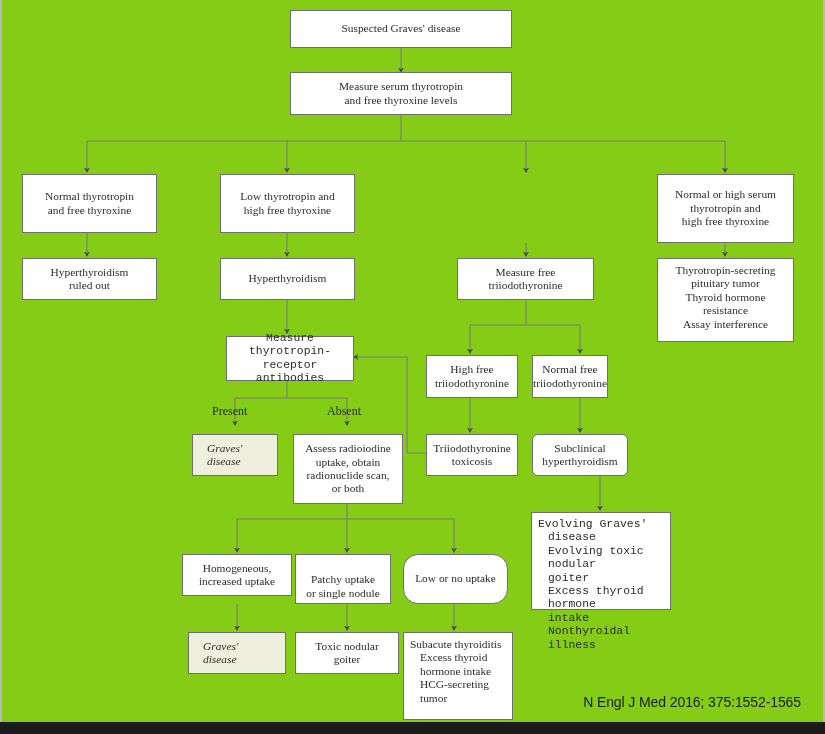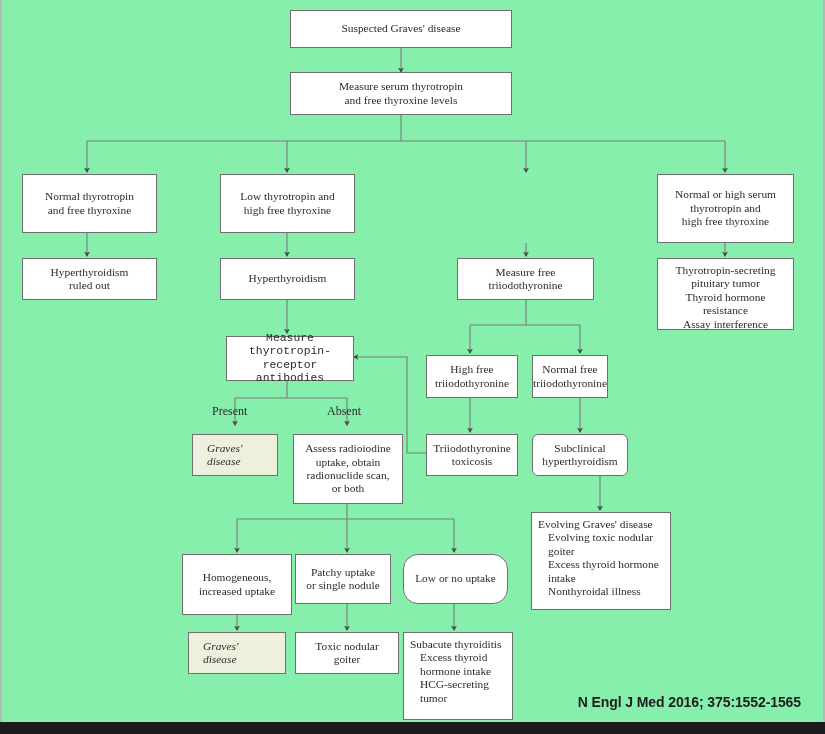--- a/index.html
+++ b/index.html
@@ -4,21 +4,21 @@
 <title>Graves Disease Diagnostic Algorithm</title>
 <style>
   html,body{margin:0;padding:0;background:#ffffff;}
   body{
     width:825px;height:734px;position:relative;overflow:hidden;
     font-family:"Liberation Serif",serif;
     background:#ffffff;
   }
   #canvas{
     position:absolute;left:0;top:0;width:825px;height:722px;
-    background:#86efac;
+    background:#84cc16;
     border-left:2px solid #b9b9b9;
     border-right:2px solid #b9b9b9;
     box-sizing:border-box;
   }
   #bottombar{
     position:absolute;left:0;top:722px;width:825px;height:12px;
     background:#1c1c1c;
   }
   #wires{position:absolute;left:0;top:0;width:825px;height:722px;pointer-events:none;}
   .node{
@@ -58,21 +58,21 @@
     font-size:12px;
     color:#2b2b2b;
     font-family:"Liberation Serif",serif;
     white-space:nowrap;
   }
   #citation{
     position:absolute;
     right:22px;
     top:694px;
     font-family:"Liberation Sans",sans-serif;
-    font-weight:bold;
+    font-weight:normal;
     font-size:14px;
     color:#1d1d1d;
     letter-spacing:-0.1px;
   }
 </style>
 </head>
 <body>
 
 <div id="canvas">
 
@@ -158,21 +158,21 @@
     <span class="txt">Hyperthyroidism
 ruled out</span>
   </div>
   <div class="node" style="left:218px;top:258px;width:135px;height:42px;">
     <span class="txt">Hyperthyroidism</span>
   </div>
   <div class="node" style="left:455px;top:258px;width:137px;height:42px;">
     <span class="txt">Measure free
 triiodothyronine</span>
   </div>
-  <div class="node list" style="left:655px;top:258px;width:137px;height:72px;">
+  <div class="node list" style="left:655px;top:258px;width:137px;height:84px;">
     <span class="txt" style="text-align:center;padding-left:0;text-indent:0;width:100%;">Thyrotropin-secreting
 pituitary tumor
 Thyroid hormone
 resistance
 Assay interference</span>
   </div>
 
   <div class="node" style="left:224px;top:336px;width:128px;height:45px;font-family:Liberation Mono, monospace;">
     <span class="txt">Measure thyrotropin-
 receptor antibodies</span>
@@ -201,34 +201,34 @@
   </div>
   <div class="node" style="left:424px;top:434px;width:92px;height:42px;">
     <span class="txt">Triiodothyronine
 toxicosis</span>
   </div>
   <div class="node" style="left:530px;top:434px;width:96px;height:42px;border-radius:6px;">
     <span class="txt">Subclinical
 hyperthyroidism</span>
   </div>
 
-  <div class="node list" style="left:529px;top:512px;width:140px;height:98px;">
+  <div class="node list" style="left:529px;top:512px;width:140px;height:98px;font-family:Liberation Mono, monospace;">
     <span class="txt">Evolving Graves' disease
 Evolving toxic nodular
   goiter
 Excess thyroid hormone
   intake
 Nonthyroidal illness</span>
   </div>
 
-  <div class="node" style="left:180px;top:554px;width:110px;height:61px;">
+  <div class="node" style="left:180px;top:554px;width:110px;height:42px;">
     <span class="txt">Homogeneous,
 increased uptake</span>
   </div>
-  <div class="node" style="left:293px;top:554px;width:96px;height:50px;">
+  <div class="node" style="left:293px;top:554px;width:96px;height:50px;align-items:flex-end;">
     <span class="txt">Patchy uptake
 or single nodule</span>
   </div>
   <div class="node" style="left:401px;top:554px;width:105px;height:50px;border-radius:15px;">
     <span class="txt">Low or no uptake</span>
   </div>
 
   <div class="node highlight lefty" style="left:186px;top:632px;width:98px;height:42px;">
     <span class="txt">Graves'
 disease</span>

